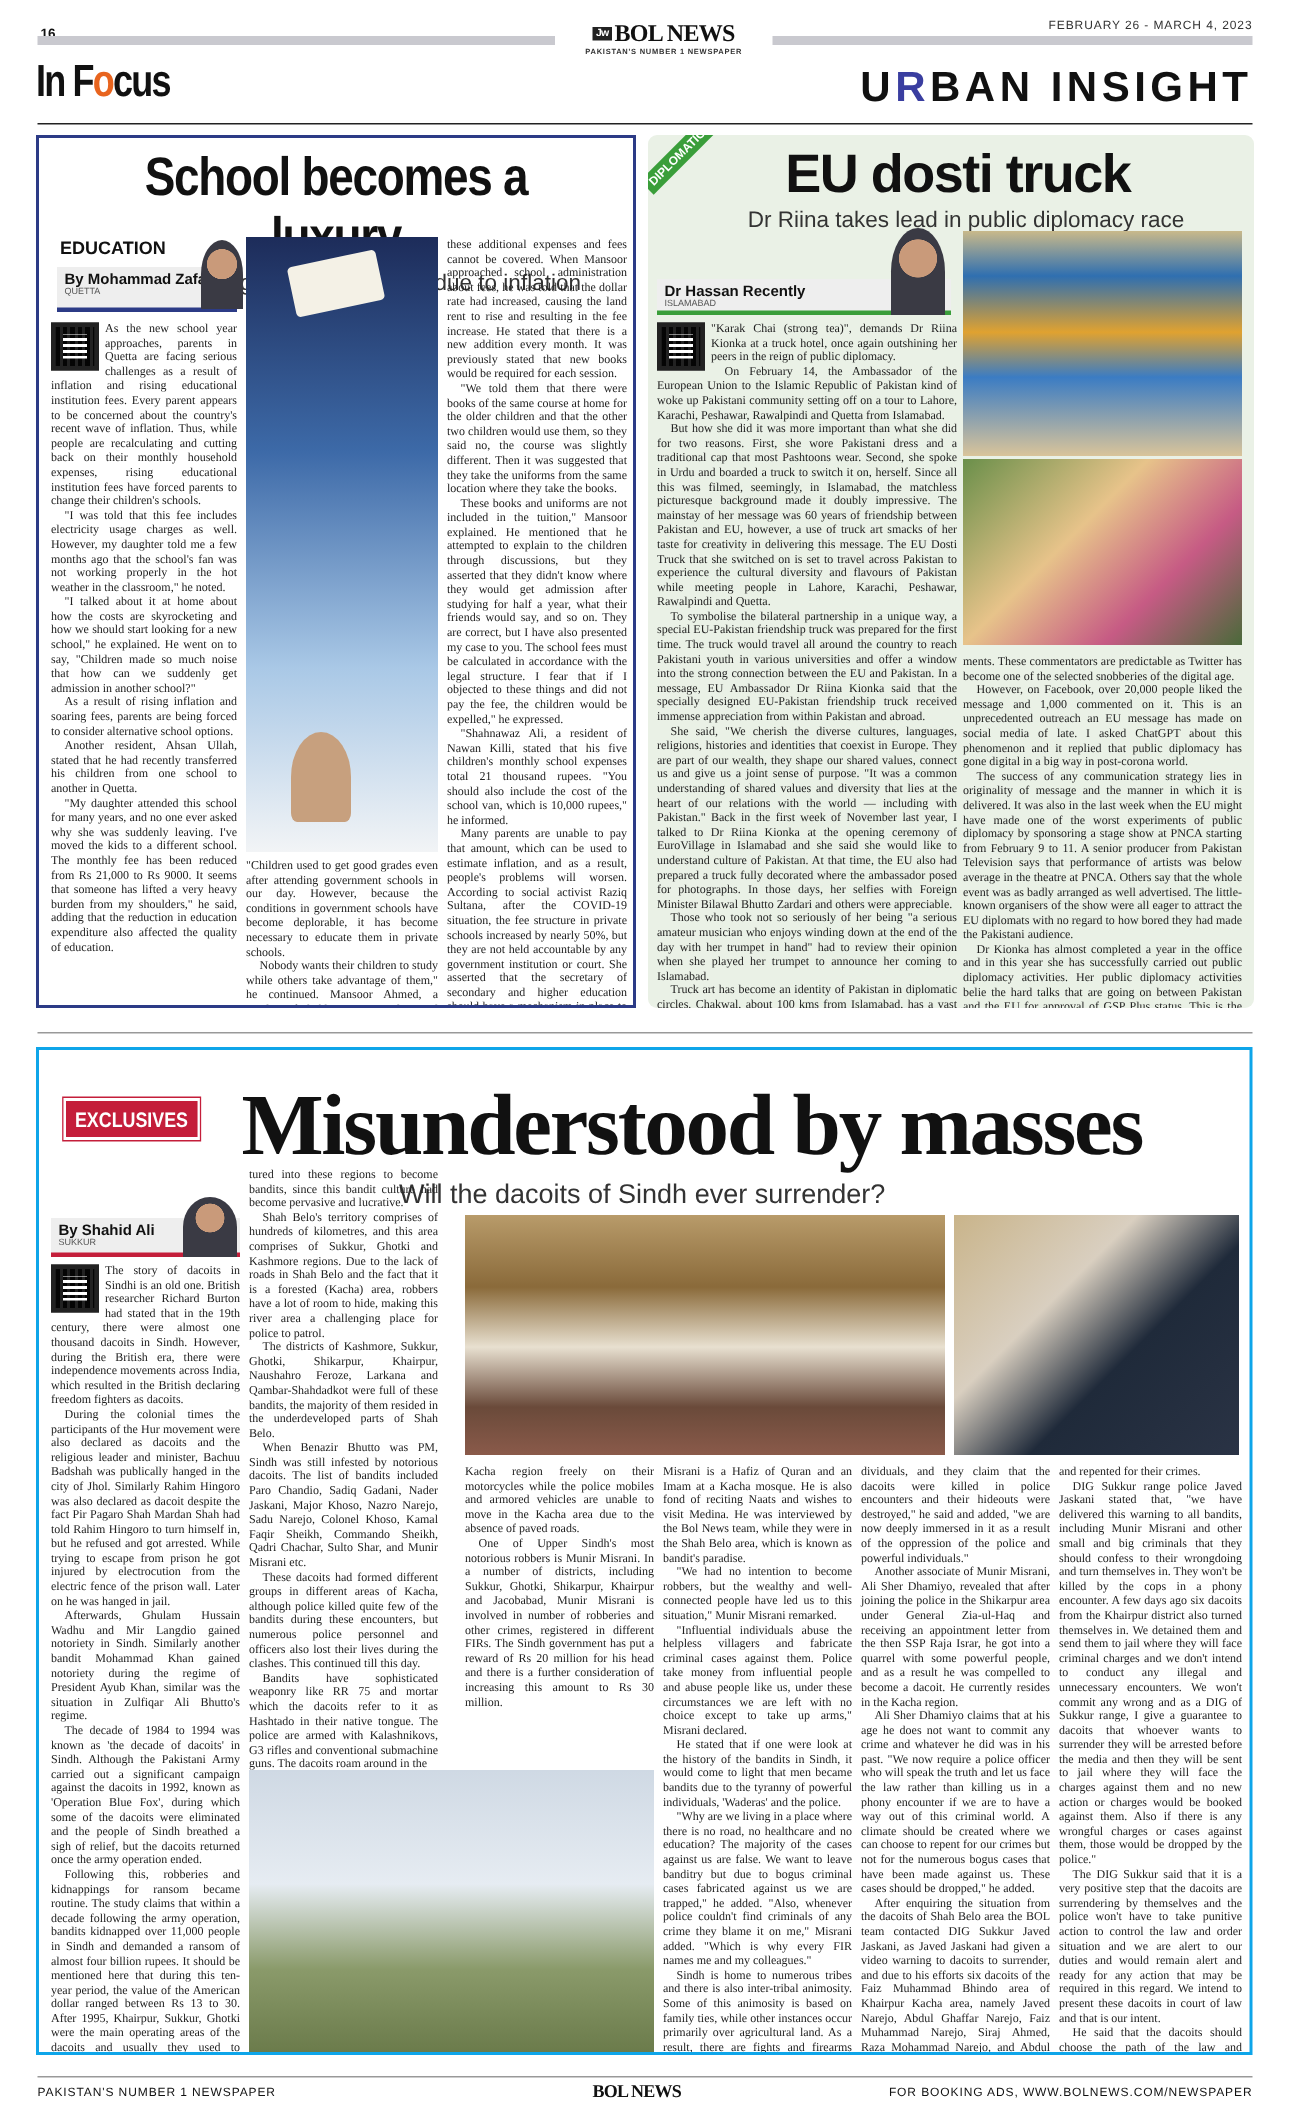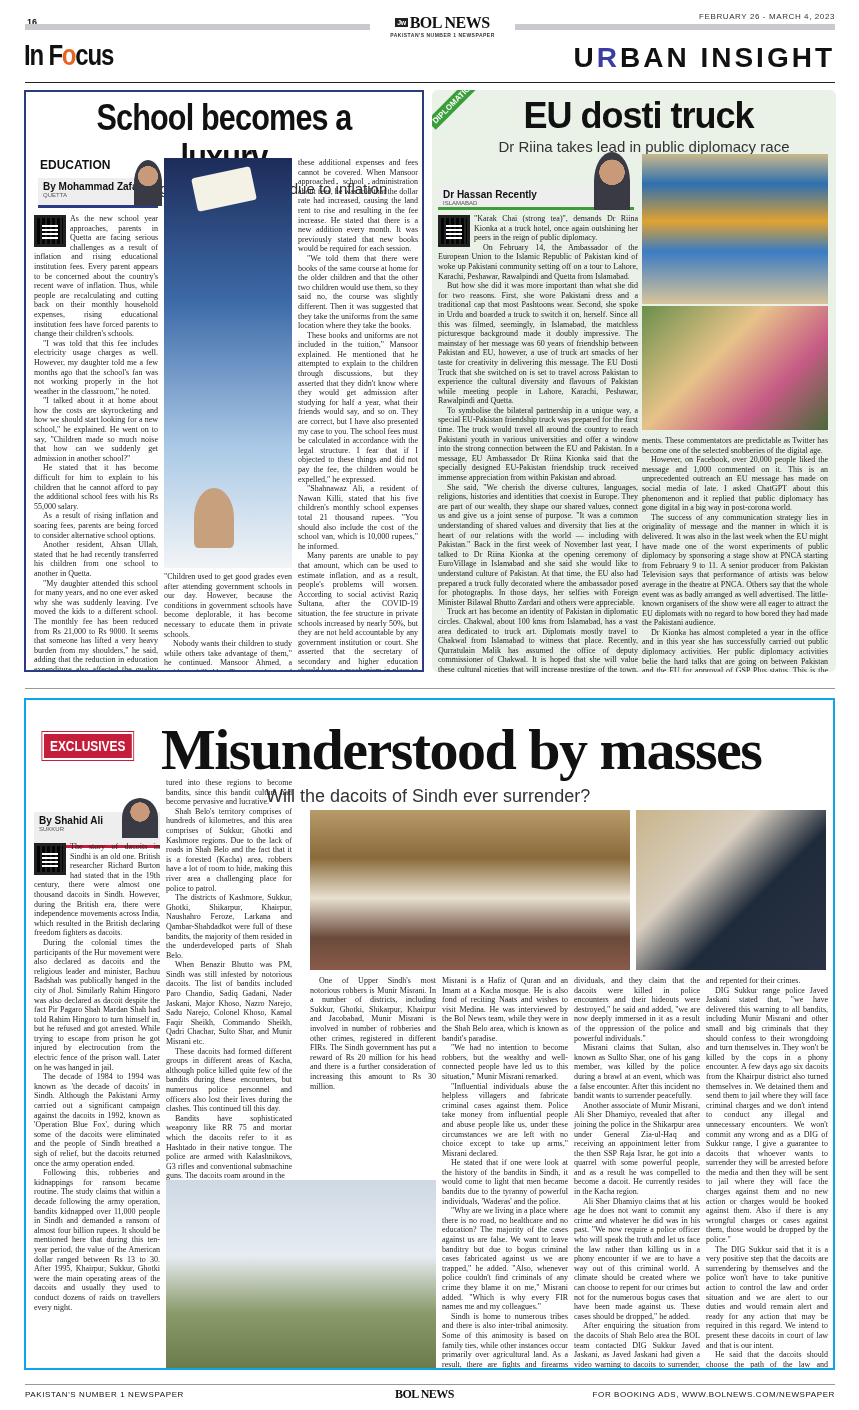--- a/index.html
+++ b/index.html
@@ -71,21 +71,20 @@
   <div class="byline" style="left:12px;top:86px;width:120px;height:30px;border-color:#2c3b86">
     <div class="name">By Mohammad Zafar</div>
     <div class="city">QUETTA</div>
   </div>
   <div class="avatar" style="left:108px;top:68px;width:28px;height:46px"></div>
   <div class="col" style="left:8px;top:122px;width:124px;height:452px">
     <div class="qr"></div>
     <p class="first">As the new school year approaches, parents in Quetta are facing serious challenges as a result of inflation and rising educational institution fees. Every parent appears to be concerned about the country's recent wave of inflation. Thus, while people are recalculating and cutting back on their monthly household expenses, rising educational institution fees have forced parents to change their children's schools.</p>
       <p>"I was told that this fee includes electricity usage charges as well. However, my daughter told me a few months ago that the school's fan was not working properly in the hot weather in the classroom," he noted.</p>
       <p>"I talked about it at home about how the costs are skyrocketing and how we should start looking for a new school," he explained. He went on to say, "Children made so much noise that how can we suddenly get admission in another school?"</p>
-      <p>He stated that it has become difficult for him to explain to his children that he cannot afford to pay the additional school fees with his Rs 55,000 salary.</p>
       <p>As a result of rising inflation and soaring fees, parents are being forced to consider alternative school options.</p>
       <p>Another resident, Ahsan Ullah, stated that he had recently transferred his children from one school to another in Quetta.</p>
       <p>"My daughter attended this school for many years, and no one ever asked why she was suddenly leaving. I've moved the kids to a different school. The monthly fee has been reduced from Rs 21,000 to Rs 9000. It seems that someone has lifted a very heavy burden from my shoulders," he said, adding that the reduction in education expenditure also affected the quality of education.</p>
   </div>
   <div class="img" style="left:138px;top:66px;width:128px;height:410px;background:linear-gradient(180deg,#1d2c5a 0%,#3d6aa8 35%,#a9c8e6 70%,#f2f4f6 100%)">
     <div style="position:absolute;left:30px;top:14px;width:60px;height:34px;background:#f4f1e6;transform:rotate(-12deg);border-radius:3px"></div>
     <div style="position:absolute;left:30px;top:330px;width:40px;height:60px;background:#c7a07e;border-radius:50% 50% 10% 10%"></div>
   </div>
   <div class="col" style="left:138px;top:480px;width:128px;height:96px">
     <p class="first">"Children used to get good grades even after attending government schools in our day. However, because the conditions in government schools have become deplorable, it has become necessary to educate them in private schools.</p>
@@ -110,75 +109,77 @@
   </div>
   <div class="avatar" style="left:162px;top:62px;width:36px;height:58px"></div>
   <div class="img" style="left:210px;top:64px;width:186px;height:150px;background:linear-gradient(180deg,#c9b98a 0%,#2f6fb0 20%,#e0a230 45%,#3b7cc3 65%,#d9c49a 100%)"></div>
   <div class="col" style="left:6px;top:124px;width:200px;height:452px">
     <div class="qr"></div>
     <p class="first">"Karak Chai (strong tea)", demands Dr Riina Kionka at a truck hotel, once again outshining her peers in the reign of public diplomacy.</p>
       <p>On February 14, the Ambassador of the European Union to the Islamic Republic of Pakistan kind of woke up Pakistani community setting off on a tour to Lahore, Karachi, Peshawar, Rawalpindi and Quetta from Islamabad.</p>
       <p>But how she did it was more important than what she did for two reasons. First, she wore Pakistani dress and a traditional cap that most Pashtoons wear. Second, she spoke in Urdu and boarded a truck to switch it on, herself. Since all this was filmed, seemingly, in Islamabad, the matchless picturesque background made it doubly impressive. The mainstay of her message was 60 years of friendship between Pakistan and EU, however, a use of truck art smacks of her taste for creativity in delivering this message. The EU Dosti Truck that she switched on is set to travel across Pakistan to experience the cultural diversity and flavours of Pakistan while meeting people in Lahore, Karachi, Peshawar, Rawalpindi and Quetta.</p>
       <p>To symbolise the bilateral partnership in a unique way, a special EU-Pakistan friendship truck was prepared for the first time. The truck would travel all around the country to reach Pakistani youth in various universities and offer a window into the strong connection between the EU and Pakistan. In a message, EU Ambassador Dr Riina Kionka said that the specially designed EU-Pakistan friendship truck received immense appreciation from within Pakistan and abroad.</p>
       <p>She said, "We cherish the diverse cultures, languages, religions, histories and identities that coexist in Europe. They are part of our wealth, they shape our shared values, connect us and give us a joint sense of purpose. "It was a common understanding of shared values and diversity that lies at the heart of our relations with the world — including with Pakistan." Back in the first week of November last year, I talked to Dr Riina Kionka at the opening ceremony of EuroVillage in Islamabad and she said she would like to understand culture of Pakistan. At that time, the EU also had prepared a truck fully decorated where the ambassador posed for photographs. In those days, her selfies with Foreign Minister Bilawal Bhutto Zardari and others were appreciable.</p>
+      <p>Those who took not so seriously of her being "a serious amateur musician who enjoys winding down at the end of the day with her trumpet in hand" had to review their opinion when she played her trumpet to announce her coming to Islamabad.</p>
       <p>Truck art has become an identity of Pakistan in diplomatic circles. Chakwal, about 100 kms from Islamabad, has a vast area dedicated to truck art. Diplomats mostly travel to Chakwal from Islamabad to witness that place. Recently, Qurratulain Malik has assumed the office of deputy commissioner of Chakwal. It is hoped that she will value these cultural niceties that will increase prestige of the town, promoting truck art and representation of the country in the world.</p>
   </div>
   <div class="img" style="left:210px;top:216px;width:186px;height:124px;background:linear-gradient(135deg,#6a8f4a 0%,#e7c38a 40%,#c65b84 70%,#4a6a3a 100%)"></div>
   <div class="col" style="left:210px;top:346px;width:186px;height:230px">
     <p class="first">ments. These commentators are predictable as Twitter has become one of the selected snobberies of the digital age.</p>
       <p>However, on Facebook, over 20,000 people liked the message and 1,000 commented on it. This is an unprecedented outreach an EU message has made on social media of late. I asked ChatGPT about this phenomenon and it replied that public diplomacy has gone digital in a big way in post-corona world.</p>
       <p>The success of any communication strategy lies in originality of message and the manner in which it is delivered. It was also in the last week when the EU might have made one of the worst experiments of public diplomacy by sponsoring a stage show at PNCA starting from February 9 to 11. A senior producer from Pakistan Television says that performance of artists was below average in the theatre at PNCA. Others say that the whole event was as badly arranged as well advertised. The little-known organisers of the show were all eager to attract the EU diplomats with no regard to how bored they had made the Pakistani audience.</p>
       <p>Dr Kionka has almost completed a year in the office and in this year she has successfully carried out public diplomacy activities. Her public diplomacy activities belie the hard talks that are going on between Pakistan and the EU for approval of GSP Plus status. This is the beauty of public diplomacy that it covers thorny issues.</p>
 
   </div>
 </div>
 
 <div class="rule" style="top:688px;background:#999"></div>
 
 <div class="box box3">
   <div class="exclusives">EXCLUSIVES</div>
   <div class="bigtitle">Misunderstood by masses</div>
   <div class="sub" style="position:absolute;left:240px;top:84px;font-size:18px">Will the dacoits of Sindh ever surrender?</div>
-  <div class="byline" style="left:8px;top:112px;width:126px;height:36px;border-color:#c41e3a">
+  <div class="byline" style="left:8px;top:112px;width:126px;height:26px;border-color:#c41e3a">
     <div class="name">By Shahid Ali</div>
     <div class="city">SUKKUR</div>
   </div>
   <div class="avatar" style="left:96px;top:98px;width:36px;height:40px"></div>
   <div class="col" style="left:8px;top:142px;width:126px;height:530px">
     <div class="qr"></div>
     <p class="first">The story of dacoits in Sindhi is an old one. British researcher Richard Burton had stated that in the 19th century, there were almost one thousand dacoits in Sindh. However, during the British era, there were independence movements across India, which resulted in the British declaring freedom fighters as dacoits.</p>
       <p>During the colonial times the participants of the Hur movement were also declared as dacoits and the religious leader and minister, Bachuu Badshah was publically hanged in the city of Jhol. Similarly Rahim Hingoro was also declared as dacoit despite the fact Pir Pagaro Shah Mardan Shah had told Rahim Hingoro to turn himself in, but he refused and got arrested. While trying to escape from prison he got injured by electrocution from the electric fence of the prison wall. Later on he was hanged in jail.</p>
+      <p>Afterwards, Ghulam Hussain Wadhu and Mir Langdio gained notoriety in Sindh. Similarly another bandit Mohammad Khan gained notoriety during the regime of President Ayub Khan, similar was the situation in Zulfiqar Ali Bhutto's regime.</p>
       <p>The decade of 1984 to 1994 was known as 'the decade of dacoits' in Sindh. Although the Pakistani Army carried out a significant campaign against the dacoits in 1992, known as 'Operation Blue Fox', during which some of the dacoits were eliminated and the people of Sindh breathed a sigh of relief, but the dacoits returned once the army operation ended.</p>
       <p>Following this, robberies and kidnappings for ransom became routine. The study claims that within a decade following the army operation, bandits kidnapped over 11,000 people in Sindh and demanded a ransom of almost four billion rupees. It should be mentioned here that during this ten-year period, the value of the American dollar ranged between Rs 13 to 30. After 1995, Khairpur, Sukkur, Ghotki were the main operating areas of the dacoits and usually they used to conduct dozens of raids on travellers every night.</p>
   </div>
   <div class="col" style="left:140px;top:78px;width:126px;height:390px">
     <p class="first">tured into these regions to become bandits, since this bandit culture had become pervasive and lucrative.</p>
       <p>Shah Belo's territory comprises of hundreds of kilometres, and this area comprises of Sukkur, Ghotki and Kashmore regions. Due to the lack of roads in Shah Belo and the fact that it is a forested (Kacha) area, robbers have a lot of room to hide, making this river area a challenging place for police to patrol.</p>
       <p>The districts of Kashmore, Sukkur, Ghotki, Shikarpur, Khairpur, Naushahro Feroze, Larkana and Qambar-Shahdadkot were full of these bandits, the majority of them resided in the underdeveloped parts of Shah Belo.</p>
       <p>When Benazir Bhutto was PM, Sindh was still infested by notorious dacoits. The list of bandits included Paro Chandio, Sadiq Gadani, Nader Jaskani, Major Khoso, Nazro Narejo, Sadu Narejo, Colonel Khoso, Kamal Faqir Sheikh, Commando Sheikh, Qadri Chachar, Sulto Shar, and Munir Misrani etc.</p>
       <p>These dacoits had formed different groups in different areas of Kacha, although police killed quite few of the bandits during these encounters, but numerous police personnel and officers also lost their lives during the clashes. This continued till this day.</p>
       <p>Bandits have sophisticated weaponry like RR 75 and mortar which the dacoits refer to it as Hashtado in their native tongue. The police are armed with Kalashnikovs, G3 rifles and conventional submachine guns. The dacoits roam around in the</p>
   </div>
   <div class="img" style="left:284px;top:110px;width:320px;height:160px;background:linear-gradient(180deg,#b89b6a 0%,#8a6a3a 30%,#e8e0d0 55%,#6a4a3a 80%,#8a5a4a 100%)"></div>
   <div class="img" style="left:610px;top:110px;width:190px;height:160px;background:linear-gradient(135deg,#c9b48a 0%,#d9cfc0 35%,#1f2a3a 60%,#2a3345 100%)"></div>
   <div class="col" style="left:284px;top:276px;width:126px;height:140px">
+    <p class="first">Kacha region freely on their motorcycles while the police mobiles and armored vehicles are unable to move in the Kacha area due to the absence of paved roads.</p>
       <p>One of Upper Sindh's most notorious robbers is Munir Misrani. In a number of districts, including Sukkur, Ghotki, Shikarpur, Khairpur and Jacobabad, Munir Misrani is involved in number of robberies and other crimes, registered in different FIRs. The Sindh government has put a reward of Rs 20 million for his head and there is a further consideration of increasing this amount to Rs 30 million.</p>
   </div>
   <div class="img" style="left:140px;top:480px;width:270px;height:190px;background:linear-gradient(180deg,#cfd9e4 0%,#e6ecf2 40%,#8a9a6a 70%,#6a7a4a 100%)"></div>
   <div class="col" style="left:416px;top:276px;width:126px;height:396px">
     <p class="first">Misrani is a Hafiz of Quran and an Imam at a Kacha mosque. He is also fond of reciting Naats and wishes to visit Medina. He was interviewed by the Bol News team, while they were in the Shah Belo area, which is known as bandit's paradise.</p>
       <p>"We had no intention to become robbers, but the wealthy and well-connected people have led us to this situation," Munir Misrani remarked.</p>
       <p>"Influential individuals abuse the helpless villagers and fabricate criminal cases against them. Police take money from influential people and abuse people like us, under these circumstances we are left with no choice except to take up arms," Misrani declared.</p>
       <p>He stated that if one were look at the history of the bandits in Sindh, it would come to light that men became bandits due to the tyranny of powerful individuals, 'Waderas' and the police.</p>
       <p>"Why are we living in a place where there is no road, no healthcare and no education? The majority of the cases against us are false. We want to leave banditry but due to bogus criminal cases fabricated against us we are trapped," he added. "Also, whenever police couldn't find criminals of any crime they blame it on me," Misrani added. "Which is why every FIR names me and my colleagues."</p>
       <p>Sindh is home to numerous tribes and there is also inter-tribal animosity. Some of this animosity is based on family ties, while other instances occur primarily over agricultural land. As a result, there are fights and firearms present, but the police instead of solving the tribal disputes tend to deal with it as bandits. These issues are also brought up in relation to robbery.</p>
   </div>
   <div class="col" style="left:548px;top:276px;width:126px;height:396px">
     <p class="first">dividuals, and they claim that the dacoits were killed in police encounters and their hideouts were destroyed," he said and added, "we are now deeply immersed in it as a result of the oppression of the police and powerful individuals."</p>
-      <p>Misrani claims that Sultan, also known as Sullto Shar, one of his gang member, was killed by the police during a brawl at an event, which was a false encounter. After this incident no bandit wants to surrender peacefully.</p>
       <p>Another associate of Munir Misrani, Ali Sher Dhamiyo, revealed that after joining the police in the Shikarpur area under General Zia-ul-Haq and receiving an appointment letter from the then SSP Raja Israr, he got into a quarrel with some powerful people, and as a result he was compelled to become a dacoit. He currently resides in the Kacha region.</p>
       <p>Ali Sher Dhamiyo claims that at his age he does not want to commit any crime and whatever he did was in his past. "We now require a police officer who will speak the truth and let us face the law rather than killing us in a phony encounter if we are to have a way out of this criminal world. A climate should be created where we can choose to repent for our crimes but not for the numerous bogus cases that have been made against us. These cases should be dropped," he added.</p>
       <p>After enquiring the situation from the dacoits of Shah Belo area the BOL team contacted DIG Sukkur Javed Jaskani, as Javed Jaskani had given a video warning to dacoits to surrender, and due to his efforts six dacoits of the Faiz Muhammad Bhindo area of Khairpur Kacha area, namely Javed Narejo, Abdul Ghaffar Narejo, Faiz Muhammad Narejo, Siraj Ahmed, Raza Mohammad Narejo, and Abdul Latif Narejo, who were regarded as symbols of terror, turn themselves in</p>
   </div>
   <div class="col" style="left:680px;top:276px;width:122px;height:396px">
     <p class="first">and repented for their crimes.</p>
       <p>DIG Sukkur range police Javed Jaskani stated that, "we have delivered this warning to all bandits, including Munir Misrani and other small and big criminals that they should confess to their wrongdoing and turn themselves in. They won't be killed by the cops in a phony encounter. A few days ago six dacoits from the Khairpur district also turned themselves in. We detained them and send them to jail where they will face criminal charges and we don't intend to conduct any illegal and unnecessary encounters. We won't commit any wrong and as a DIG of Sukkur range, I give a guarantee to dacoits that whoever wants to surrender they will be arrested before the media and then they will be sent to jail where they will face the charges against them and no new action or charges would be booked against them. Also if there is any wrongful charges or cases against them, those would be dropped by the police."</p>
       <p>The DIG Sukkur said that it is a very positive step that the dacoits are surrendering by themselves and the police won't have to take punitive action to control the law and order situation and we are alert to our duties and would remain alert and ready for any action that may be required in this regard. We intend to present these dacoits in court of law and that is our intent.</p>
       <p>He said that the dacoits should choose the path of the law and surrender themselves before the police operation starts if the police operation is started, then no police officer will be able to give any guarantee regarding the safety of the dacoits.</p>
   </div>

